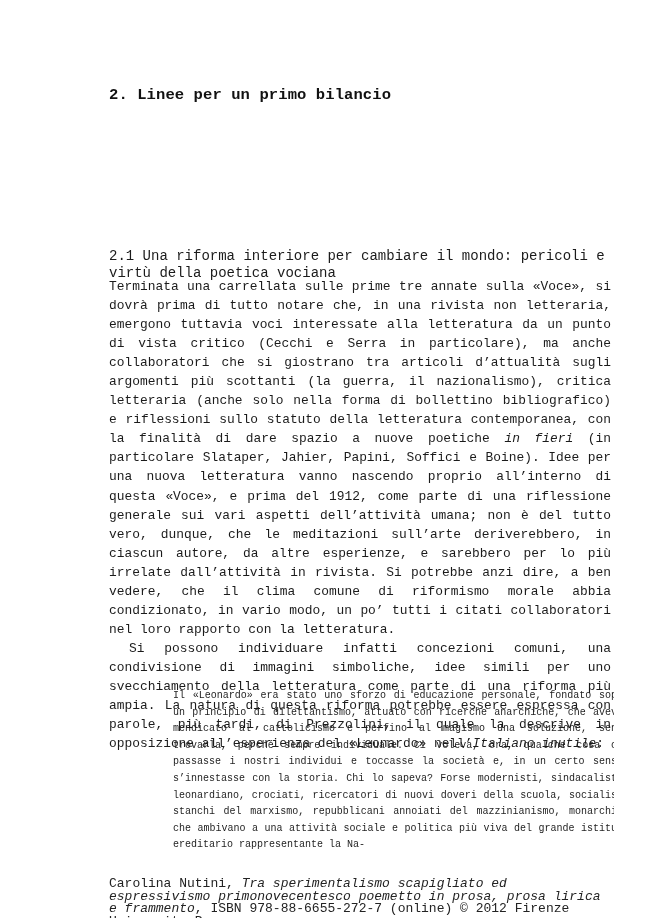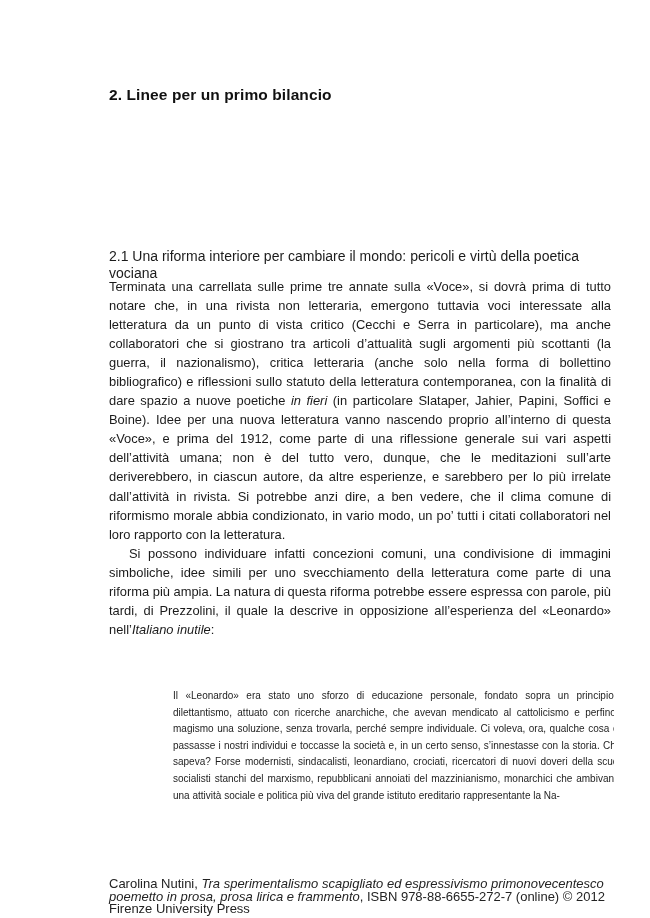--- a/index.html
+++ b/index.html
@@ -7,21 +7,21 @@
     padding: 0;
     background: #ffffff;
   }
   .page {
     position: relative;
     width: 578px;
     height: 918px;
     background: #ffffff;
     margin: 0 auto;
     overflow: hidden;
-    font-family: Liberation Sans, sans-serif;
+    font-family: Liberation Mono, monospace;
     color: #1a1a1a;
     -webkit-font-smoothing: antialiased;
   }
 
   
   .chapter-heading {
     position: absolute;
     left: 73px;
     top: 76px;
     width: 502px;

